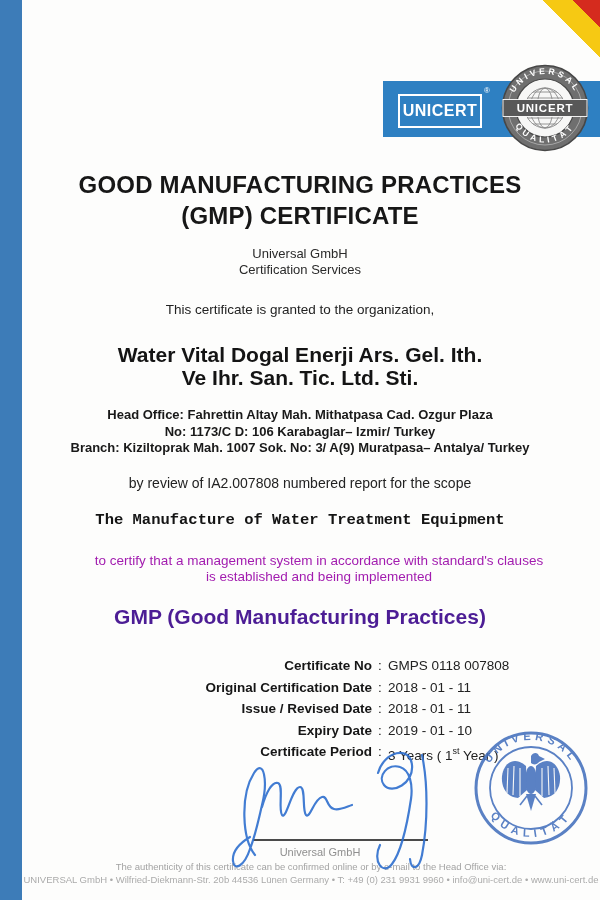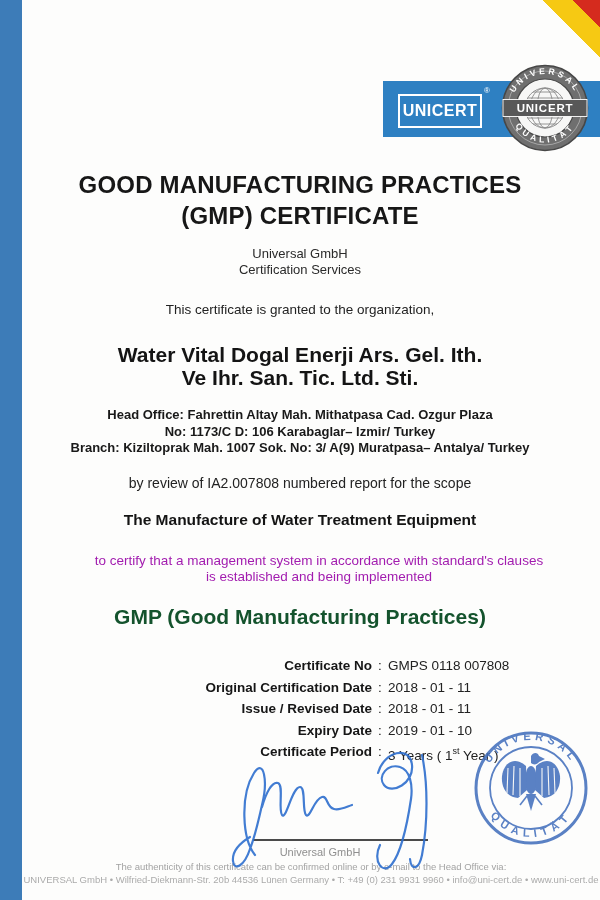--- a/index.html
+++ b/index.html
@@ -22,23 +22,23 @@
   .top-seal{position:absolute;left:498px;top:61px;z-index:3;}
   .bottom-seal{position:absolute;left:465px;top:722px;z-index:2;}
   
   .cblock{position:absolute;left:0;width:600px;text-align:center;}
   .t-title{top:169px;font-size:24px;font-weight:bold;line-height:31px;letter-spacing:.2px;color:#171717;}
   .t-issuer{top:246px;font-size:13px;line-height:16px;color:#2a2a2a;}
   .t-grant{top:302px;font-size:13.5px;color:#222;}
   .t-org{top:343px;font-size:21px;font-weight:bold;line-height:23px;color:#141414;}
   .t-addr{top:407px;font-size:13px;font-weight:bold;line-height:16.5px;color:#191919;}
   .t-review{top:475px;font-size:14px;color:#222;}
-  .t-scope{top:511px;font-size:15.5px;font-weight:bold;color:#141414;}
+  .t-scope{top:511px;font-size:15.5px;font-weight:bold;color:#141414;font-family:Liberation Mono, monospace;}
   .t-certify{top:553px;font-size:13.5px;line-height:15.5px;color:#a21caf;padding-left:19px;}
-  .t-gmp{top:605px;font-size:21px;font-weight:bold;color:#14532d;}
+  .t-gmp{top:605px;font-size:21px;font-weight:bold;color:#4c1d95;}
   
   .detail-rows{position:absolute;left:0;top:655px;width:600px;padding-left:44px;}
   .drow{display:flex;font-size:13.5px;line-height:21.6px;}
   .drow .lbl{flex:0 0 328px;text-align:right;font-weight:bold;color:#161616;}
   .drow .sep{flex:0 0 16px;text-align:center;color:#161616;}
   .drow .val{flex:1;text-align:left;color:#222;}
   .drow .val sup{font-size:9px;}
   
   .sig-svg{position:absolute;left:220px;top:743px;z-index:4;}
   .sig-line{position:absolute;left:253px;top:839px;width:175px;height:1.5px;background:#4a4a4a;z-index:3;}

